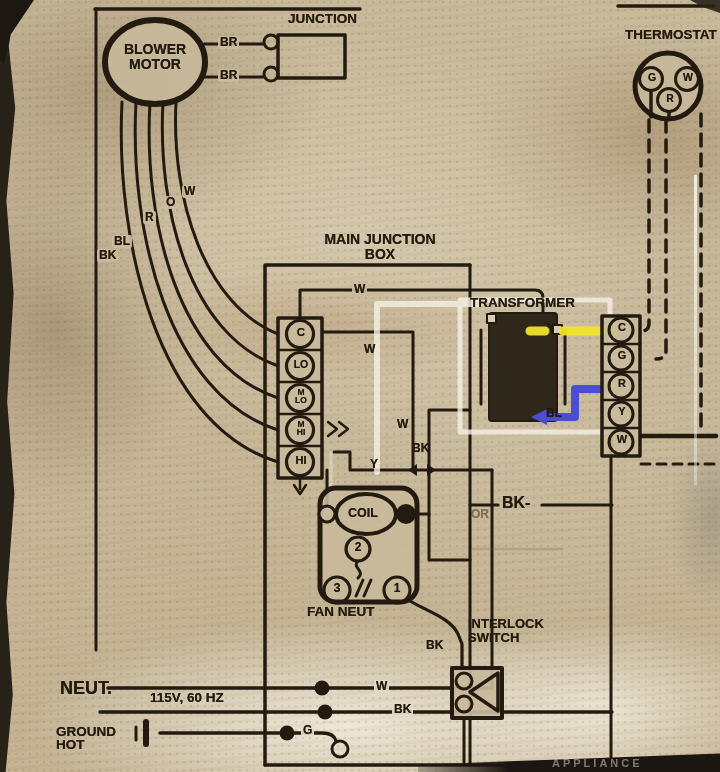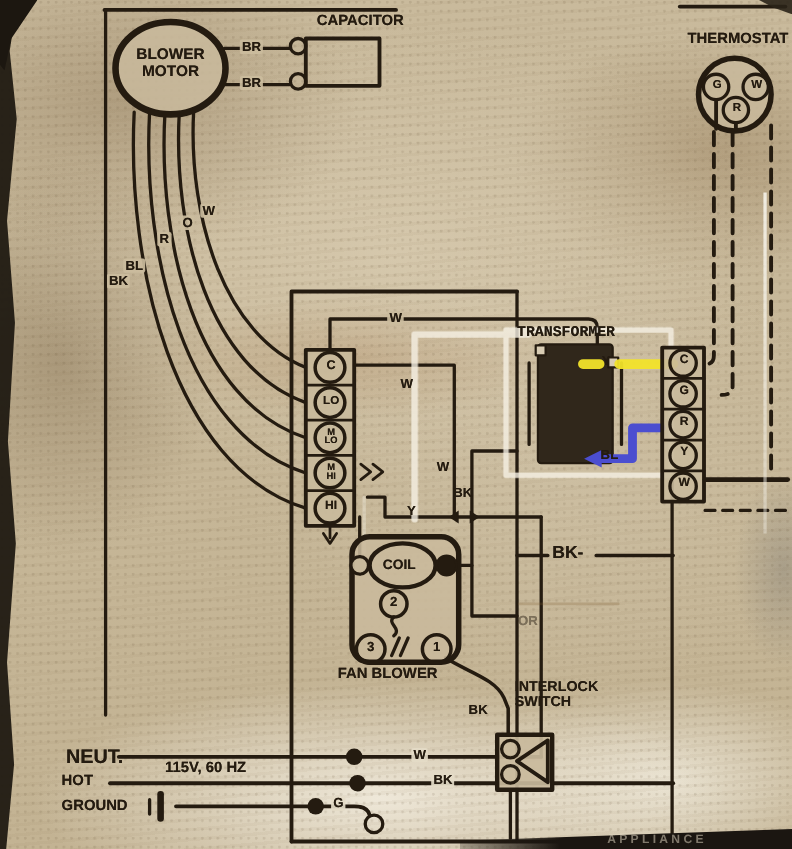--- a/index.html
+++ b/index.html
@@ -169,81 +169,85 @@
         <circle cx="464" cy="704" r="8" stroke-width="3"></circle>
         <path d="M498,673 L470,692 L498,711 Z" stroke-width="3.5"></path>
       </g>
     </g>
   </svg>
 
   <div class="lbl" style="left:105px;top:42px;width:100px;text-align:center;font-size:14px;">
     <span style="display:block;">BLOWER</span>
     <span style="display:block;">MOTOR</span>
   </div>
-  <span class="lbl" style="left:288px;top:12px;font-size:13.5px;">CAPACITOR</span>
+  <span class="lbl" style="left:288px;top:12px;font-size:13.5px;">JUNCTION</span>
   <span class="lbl bg" style="left:218px;top:36px;font-size:12px;">BR</span>
   <span class="lbl bg" style="left:218px;top:69px;font-size:12px;">BR</span>
 
   <span class="lbl" style="left:625px;top:28px;font-size:13.5px;">THERMOSTAT</span>
   <span class="lbl cl" style="left:639px;top:72px;font-size:10.5px;">G</span>
   <span class="lbl cl" style="left:675px;top:72px;font-size:10.5px;">W</span>
   <span class="lbl cl" style="left:657px;top:93px;font-size:10.5px;">R</span>
 
+  <div class="lbl" style="left:300px;top:232px;width:160px;text-align:center;font-size:14px;">
+    <span style="display:block;">MAIN JUNCTION</span>
+    <span style="display:block;">BOX</span>
+  </div>
   <span class="lbl bg" style="left:352px;top:283px;font-size:12px;">W</span>
 
   <span class="lbl cl" style="left:288px;top:326px;font-size:11.5px;">C</span>
   <span class="lbl cl" style="left:288px;top:359px;font-size:10.5px;">LO</span>
   <div class="lbl stack" style="left:288px;top:389px;font-size:8.5px;">
     <span>M</span>
     <span>LO</span>
   </div>
   <div class="lbl stack" style="left:288px;top:421px;font-size:8.5px;">
     <span>M</span>
     <span>HI</span>
   </div>
   <span class="lbl cl" style="left:288px;top:455px;font-size:11px;">HI</span>
 
-  <span class="lbl" style="left:470px;top:296px;font-size:13.5px;font-family:Liberation Mono, monospace;">TRANSFORMER</span>
+  <span class="lbl" style="left:470px;top:296px;font-size:13.5px;">TRANSFORMER</span>
   <span class="lbl" style="left:547px;top:322px;font-size:12px;">Y</span>
   <span class="lbl" style="left:546px;top:407px;font-size:12px;">BL</span>
 
   <span class="lbl cl" style="left:609px;top:322px;font-size:11px;">C</span>
   <span class="lbl cl" style="left:609px;top:350px;font-size:11px;">G</span>
   <span class="lbl cl" style="left:609px;top:378px;font-size:11px;">R</span>
   <span class="lbl cl" style="left:609px;top:406px;font-size:11px;">Y</span>
   <span class="lbl cl" style="left:609px;top:434px;font-size:11px;">W</span>
 
   <span class="lbl bg" style="left:97px;top:249px;font-size:12px;">BK</span>
   <span class="lbl bg" style="left:112px;top:235px;font-size:12px;">BL</span>
   <span class="lbl bg" style="left:143px;top:211px;font-size:12px;">R</span>
   <span class="lbl bg" style="left:164px;top:196px;font-size:12px;">O</span>
   <span class="lbl bg" style="left:182px;top:185px;font-size:12px;">W</span>
 
   <span class="lbl" style="left:364px;top:343px;font-size:12px;">W</span>
   <span class="lbl" style="left:397px;top:418px;font-size:12px;">W</span>
   <span class="lbl" style="left:412px;top:442px;font-size:12px;">BK</span>
   <span class="lbl" style="left:370px;top:458px;font-size:12px;">Y</span>
   <span class="lbl" style="left:502px;top:495px;font-size:16px;">BK-</span>
-  <span class="lbl" style="left:471px;top:558px;font-size:12px;opacity:.45;">OR</span>
+  <span class="lbl" style="left:471px;top:508px;font-size:12px;opacity:.45;">OR</span>
   <span class="lbl" style="left:426px;top:639px;font-size:12px;">BK</span>
 
   <span class="lbl" style="left:348px;top:507px;font-size:12.5px;">COIL</span>
   <span class="lbl cl" style="left:345px;top:541px;font-size:12px;">2</span>
   <span class="lbl cl" style="left:324px;top:582px;font-size:12px;">3</span>
   <span class="lbl cl" style="left:384px;top:582px;font-size:12px;">1</span>
-  <span class="lbl" style="left:307px;top:605px;font-size:13.5px;">FAN BLOWER</span>
+  <span class="lbl" style="left:307px;top:605px;font-size:13.5px;">FAN NEUT</span>
 
   <div class="lbl" style="left:468px;top:617px;font-size:13px;">
     <span style="display:block;">INTERLOCK</span>
     <span style="display:block;">SWITCH</span>
   </div>
 
   <span class="lbl" style="left:60px;top:679px;font-size:18px;">NEUT.</span>
   <span class="lbl" style="left:150px;top:691px;font-size:13.5px;">115V, 60 HZ</span>
-  <span class="lbl" style="left:56px;top:703px;font-size:13.5px;text-align:right;">HOT</span>
+  <span class="lbl" style="left:56px;top:738px;font-size:13.5px;text-align:right;">HOT</span>
   <span class="lbl" style="left:56px;top:725px;font-size:13.5px;">GROUND</span>
   <span class="lbl bglight" style="left:374px;top:680px;font-size:12px;">W</span>
   <span class="lbl bglight" style="left:392px;top:703px;font-size:12px;">BK</span>
   <span class="lbl bglight" style="left:301px;top:724px;font-size:12px;">G</span>
 
   <div class="crease"></div>
   <div class="tear-left"></div>
   <div class="tear-corner"></div>
   <div class="corner-tr"></div>
   <div class="band-bottom"></div>

